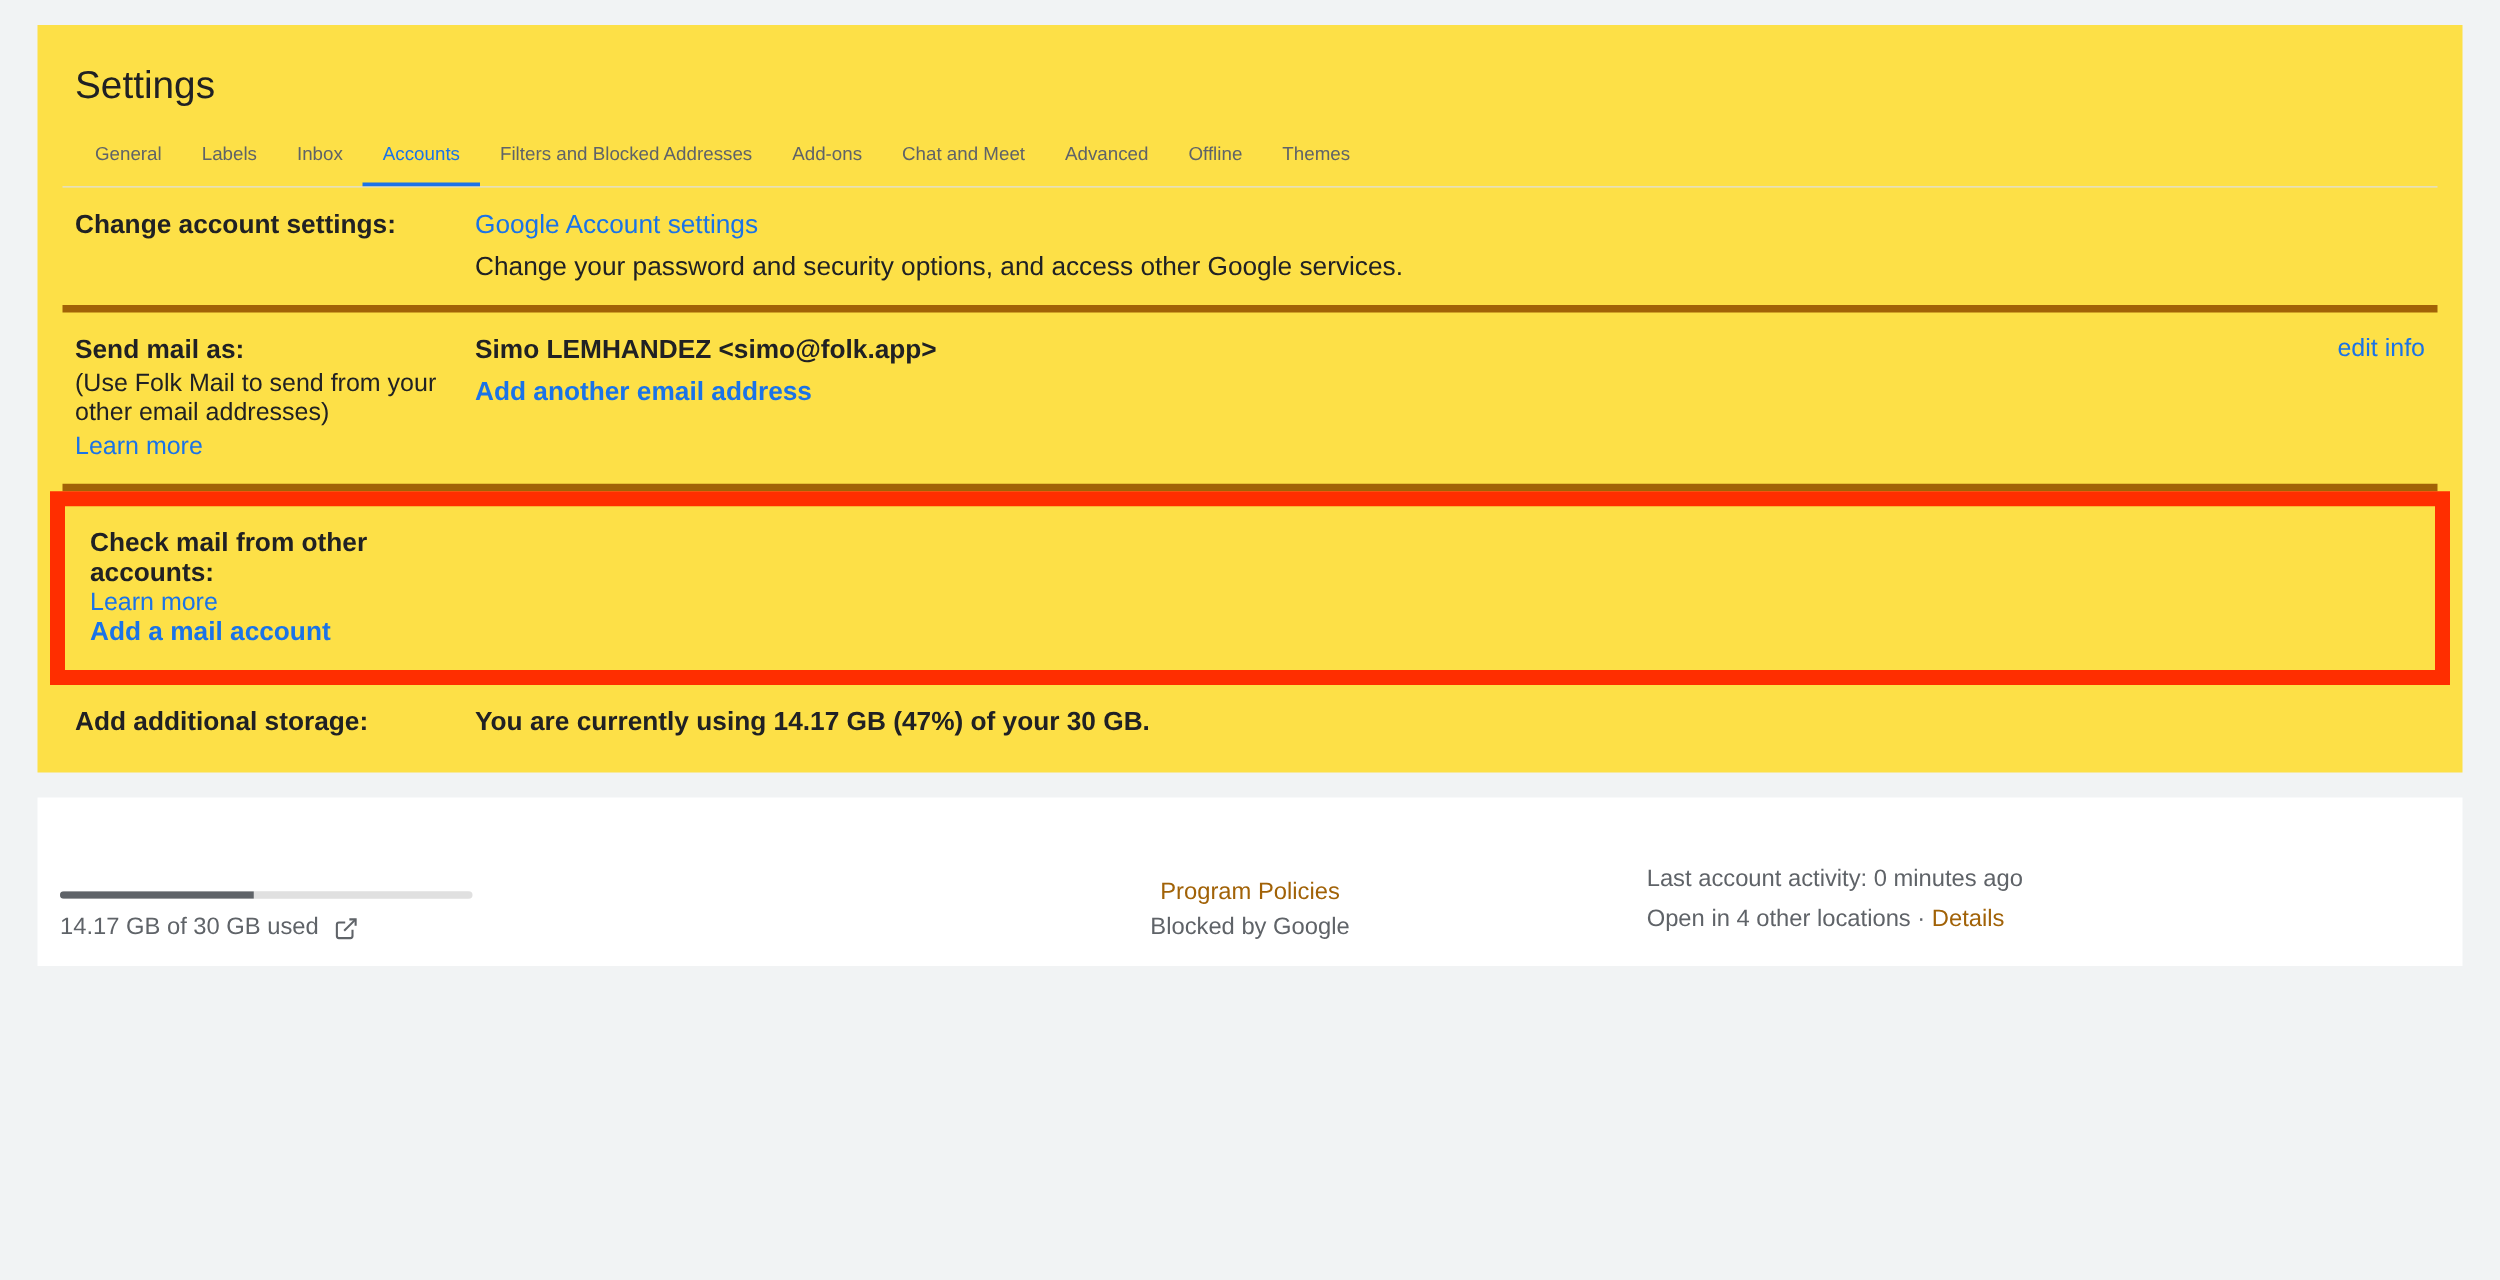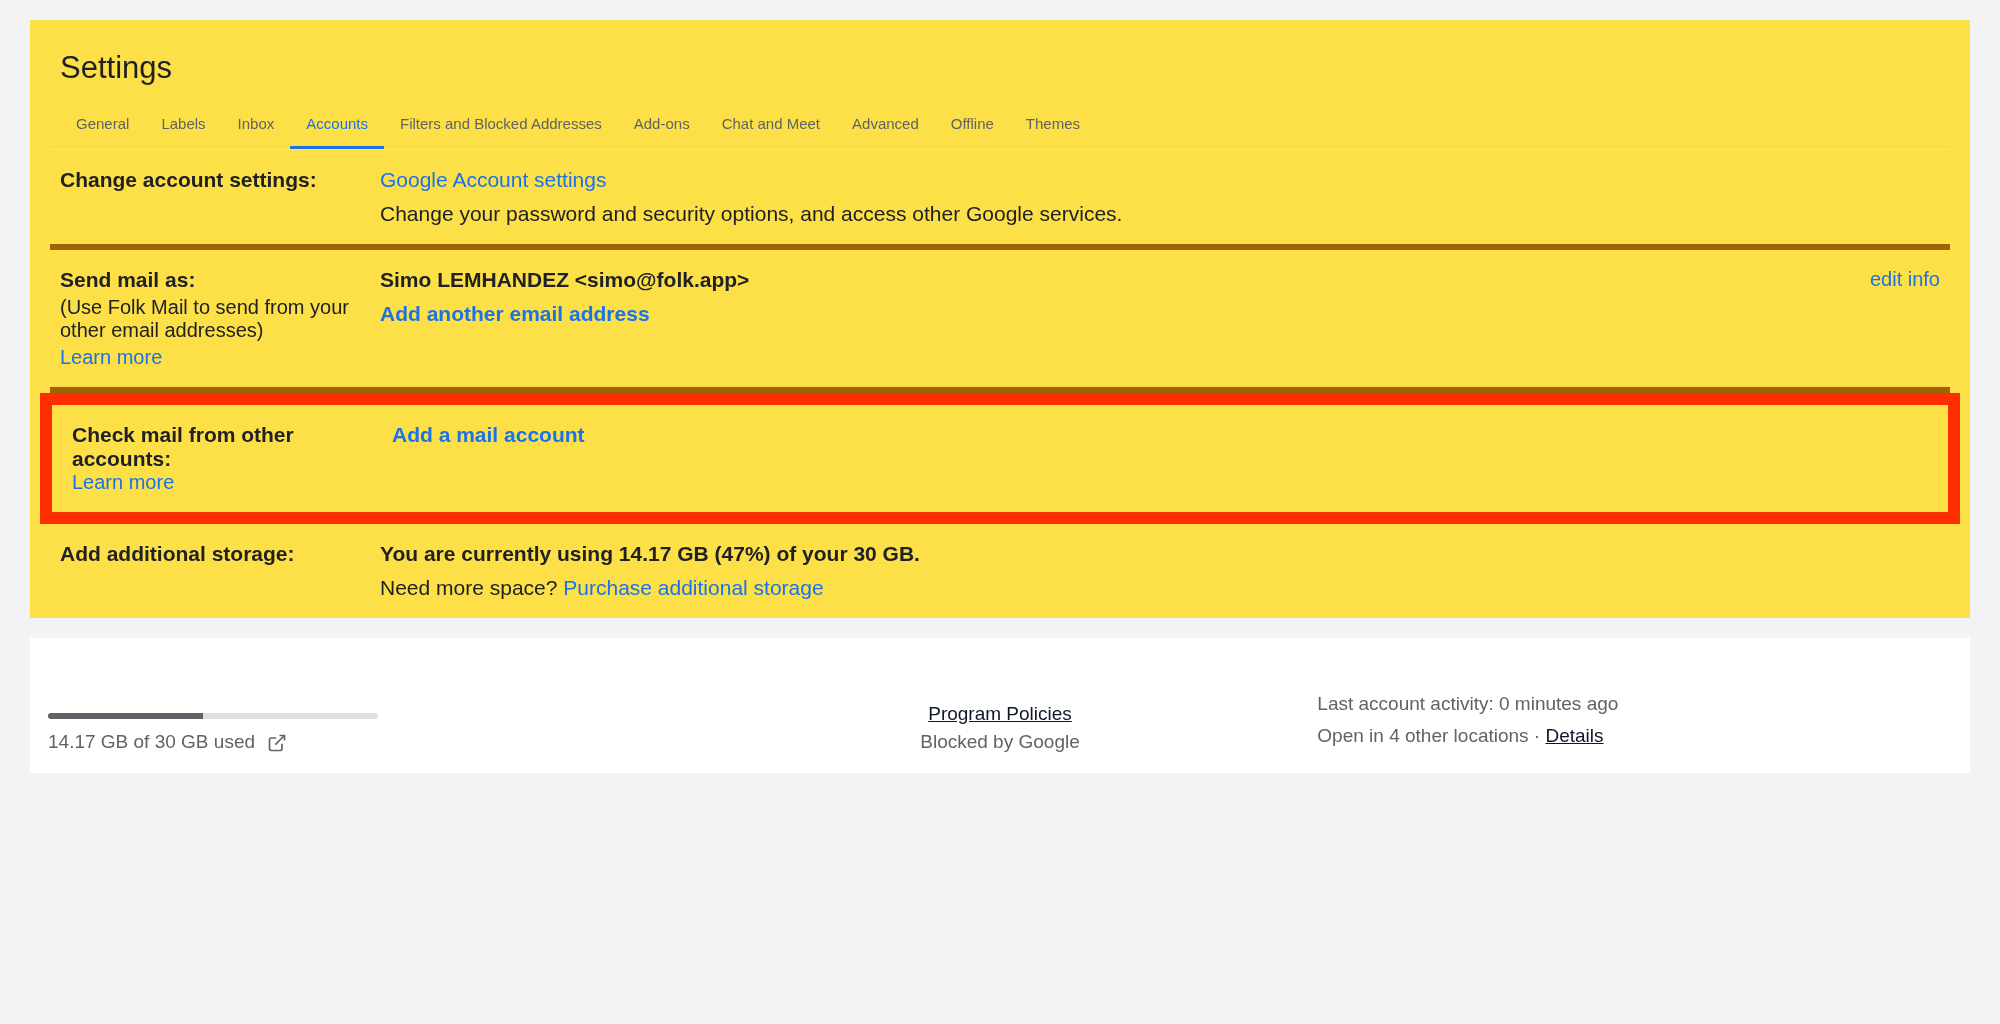--- a/index.html
+++ b/index.html
@@ -87,20 +87,21 @@
       margin-bottom: 10px;
     }
     .highlight-box {
       border: 12px solid #ff2e00;
       margin: 0 -10px;
     }
     .highlight-box .section {
       border-bottom: none;
       padding-left: 20px;
       padding-right: 4px;
+      flex-direction: column;
     }
     .footer {
       display: flex;
       justify-content: space-between;
       align-items: flex-end;
       padding: 50px 18px 20px 18px;
       font-size: 19px;
       color: #5f6368;
       background: #fff;
       margin: 0 30px;
@@ -133,23 +134,22 @@
       display: flex;
       align-items: center;
       gap: 12px;
     }
     .open-icon {
       width: 18px;
       height: 18px;
       display: inline-block;
     }
     .footer-link {
-      color: #0f172a;
-      cursor: pointer;
-      text-decoration: underline;
+      color: #a16207;
+      cursor: pointer;
     }
     .bold {
       font-weight: 700;
     }
   </style>
 </head>
 <body>
 
 <div class="container">
   <h1 class="page-title">Settings</h1>
@@ -203,23 +203,20 @@
       </div>
     </div>
   </div>
 
   <div class="section">
     <div class="section-label">
       <div class="label-title">Add additional storage:</div>
     </div>
     <div class="section-content">
       <div class="text-line bold">You are currently using 14.17 GB (47%) of your 30 GB.</div>
-      <div>
-        <span>Need more space? </span><span class="link">Purchase additional storage</span>
-      </div>
     </div>
   </div>
 </div>
 
 <div class="footer">
   <div class="footer-left">
     <div class="storage-bar">
       <div class="storage-fill"></div>
     </div>
     <div class="storage-text">

